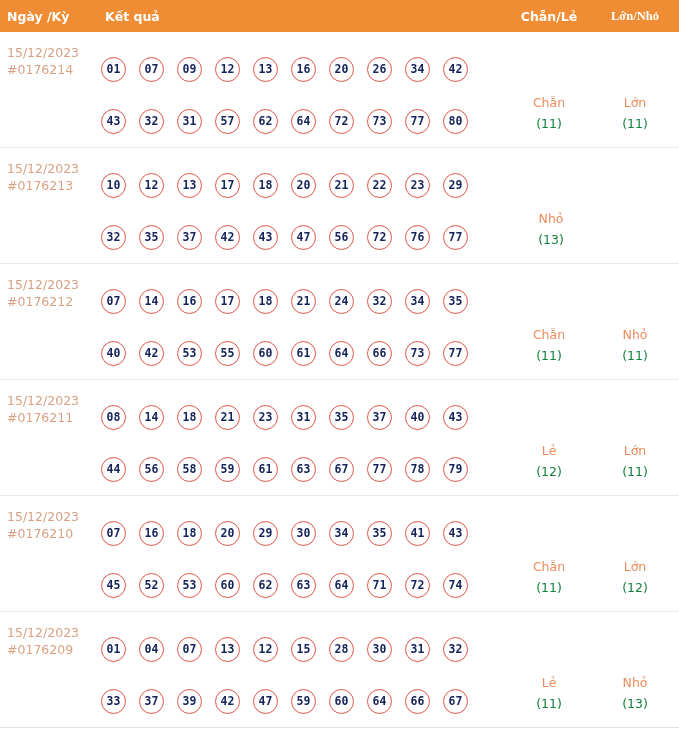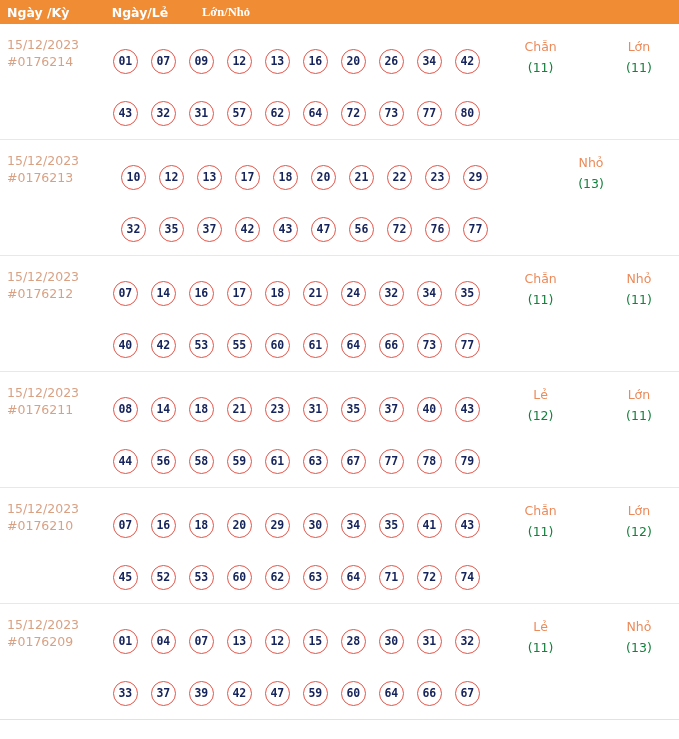--- a/index.html
+++ b/index.html
@@ -15,38 +15,37 @@
   }
   .table {
     width: 679px;
     border-bottom: 1px solid #e2e2e2;
     box-sizing: border-box;
   }
   
   .thead {
     display: flex;
     align-items: center;
-    height: 24px;
+    height: 32px;
     background: #f08c33;
     color: #ffffff;
     font-size: 12.5px;
     font-weight: bold;
   }
   .th-date   { width: 98px;  padding-left: 7px; box-sizing: border-box; }
   .th-result { width: 409px; padding-left: 7px; box-sizing: border-box; }
   .th-ce     { width: 84px;  text-align: center; }
   .th-ln     { width: 88px;  text-align: center; font-family: Liberation Serif, serif; }
   
   .row {
     display: flex;
     align-items: flex-start;
     border-top: 1px solid #e8e8e8;
     min-height: 115px;
     box-sizing: border-box;
-    gap: 20px;
   }
   .row:first-of-type { border-top: none; }
   .cell-date {
     width: 98px;
     padding: 12px 0 0 7px;
     box-sizing: border-box;
     color: #d9a184;
     font-size: 12.5px;
     line-height: 17px;
   }
@@ -77,34 +76,36 @@
     box-sizing: border-box;
     flex: none;
   }
   .cell-ce, .cell-ln {
     padding-top: 12px;
     text-align: center;
     color: #ec8a5a;
     font-size: 12.5px;
     line-height: 21px;
     box-sizing: border-box;
+    margin-top: 48px;
   }
   .cell-ce { width: 84px; }
   .cell-ln { width: 88px; }
   .cnt { display: block; color: #15803d; }
   .cnt:empty { display: none; }
 </style>
 </head>
 <body>
 
 <div class="table">
 
   <div class="thead">
     <div class="th-date">Ngày /Kỳ</div>
-    <div class="th-ce">Ngày/Lẻ</div>
+    <div class="th-result">Kết quả</div>
+    <div class="th-ce">Chẵn/Lẻ</div>
     <div class="th-ln">Lớn/Nhỏ</div>
   </div>
 
   <div id="rows-container">
       <div class="row">
         <div class="cell-date">
           <div>15/12/2023</div>
           <div>#0176214</div>
         </div>
         <div class="cell-result">

